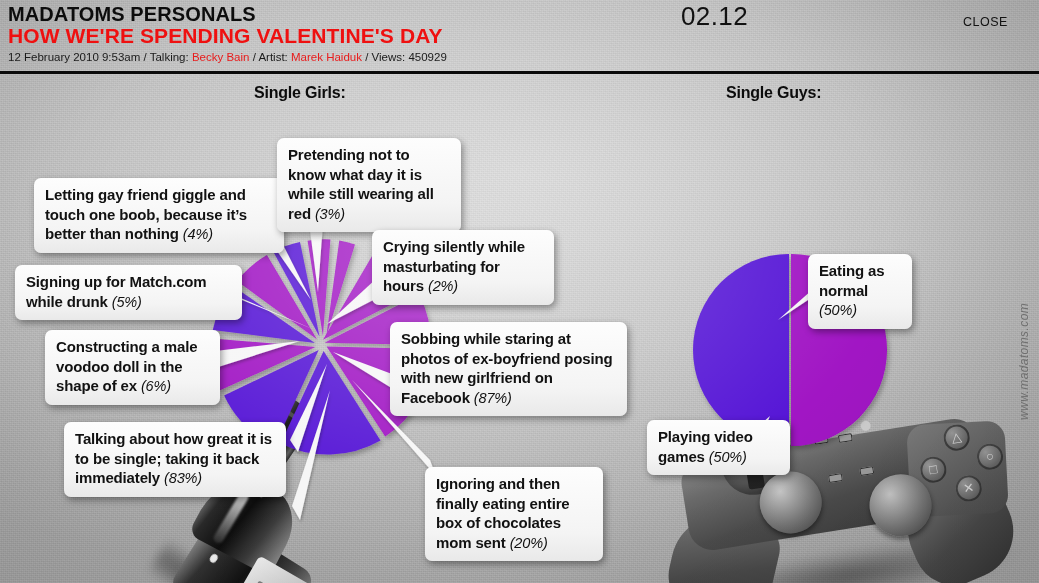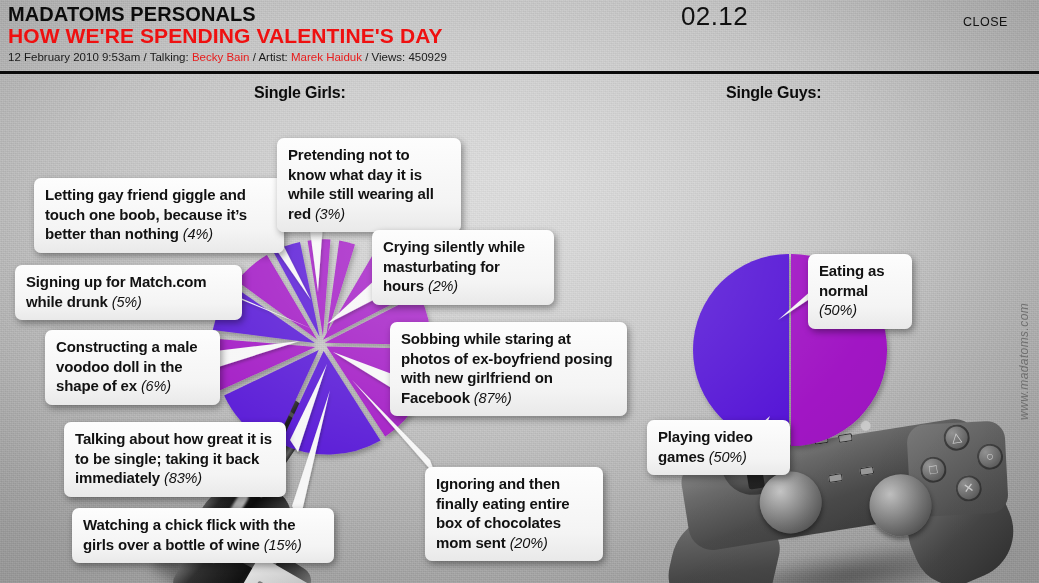--- a/index.html
+++ b/index.html
@@ -365,24 +365,20 @@
   <div class="callout" style="left:64px; top:422px; width:222px;">
     <span>Talking about how great it is to be single; taking it back immediately</span>
     <span class="pct">(83%)</span>
   </div>
 
   <div class="callout" style="left:425px; top:431px; width:178px;margin-top:36px;">
     <span>Ignoring and then finally eating entire box of chocolates mom sent</span>
     <span class="pct">(20%)</span>
   </div>
 
-  <div class="callout" style="left:72px; top:508px; width:262px;">
-    <span>Watching a chick flick with the girls over a bottle of wine</span>
-    <span class="pct">(15%)</span>
-  </div>
 
   <div class="callout" style="left:808px; top:240px; width:104px;margin-top:14px;">
     <span>Eating as normal</span>
     <span class="pct">(50%)</span>
   </div>
 
   <div class="callout" style="left:647px; top:420px; width:143px;">
     <span>Playing video games</span>
     <span class="pct">(50%)</span>
   </div>

